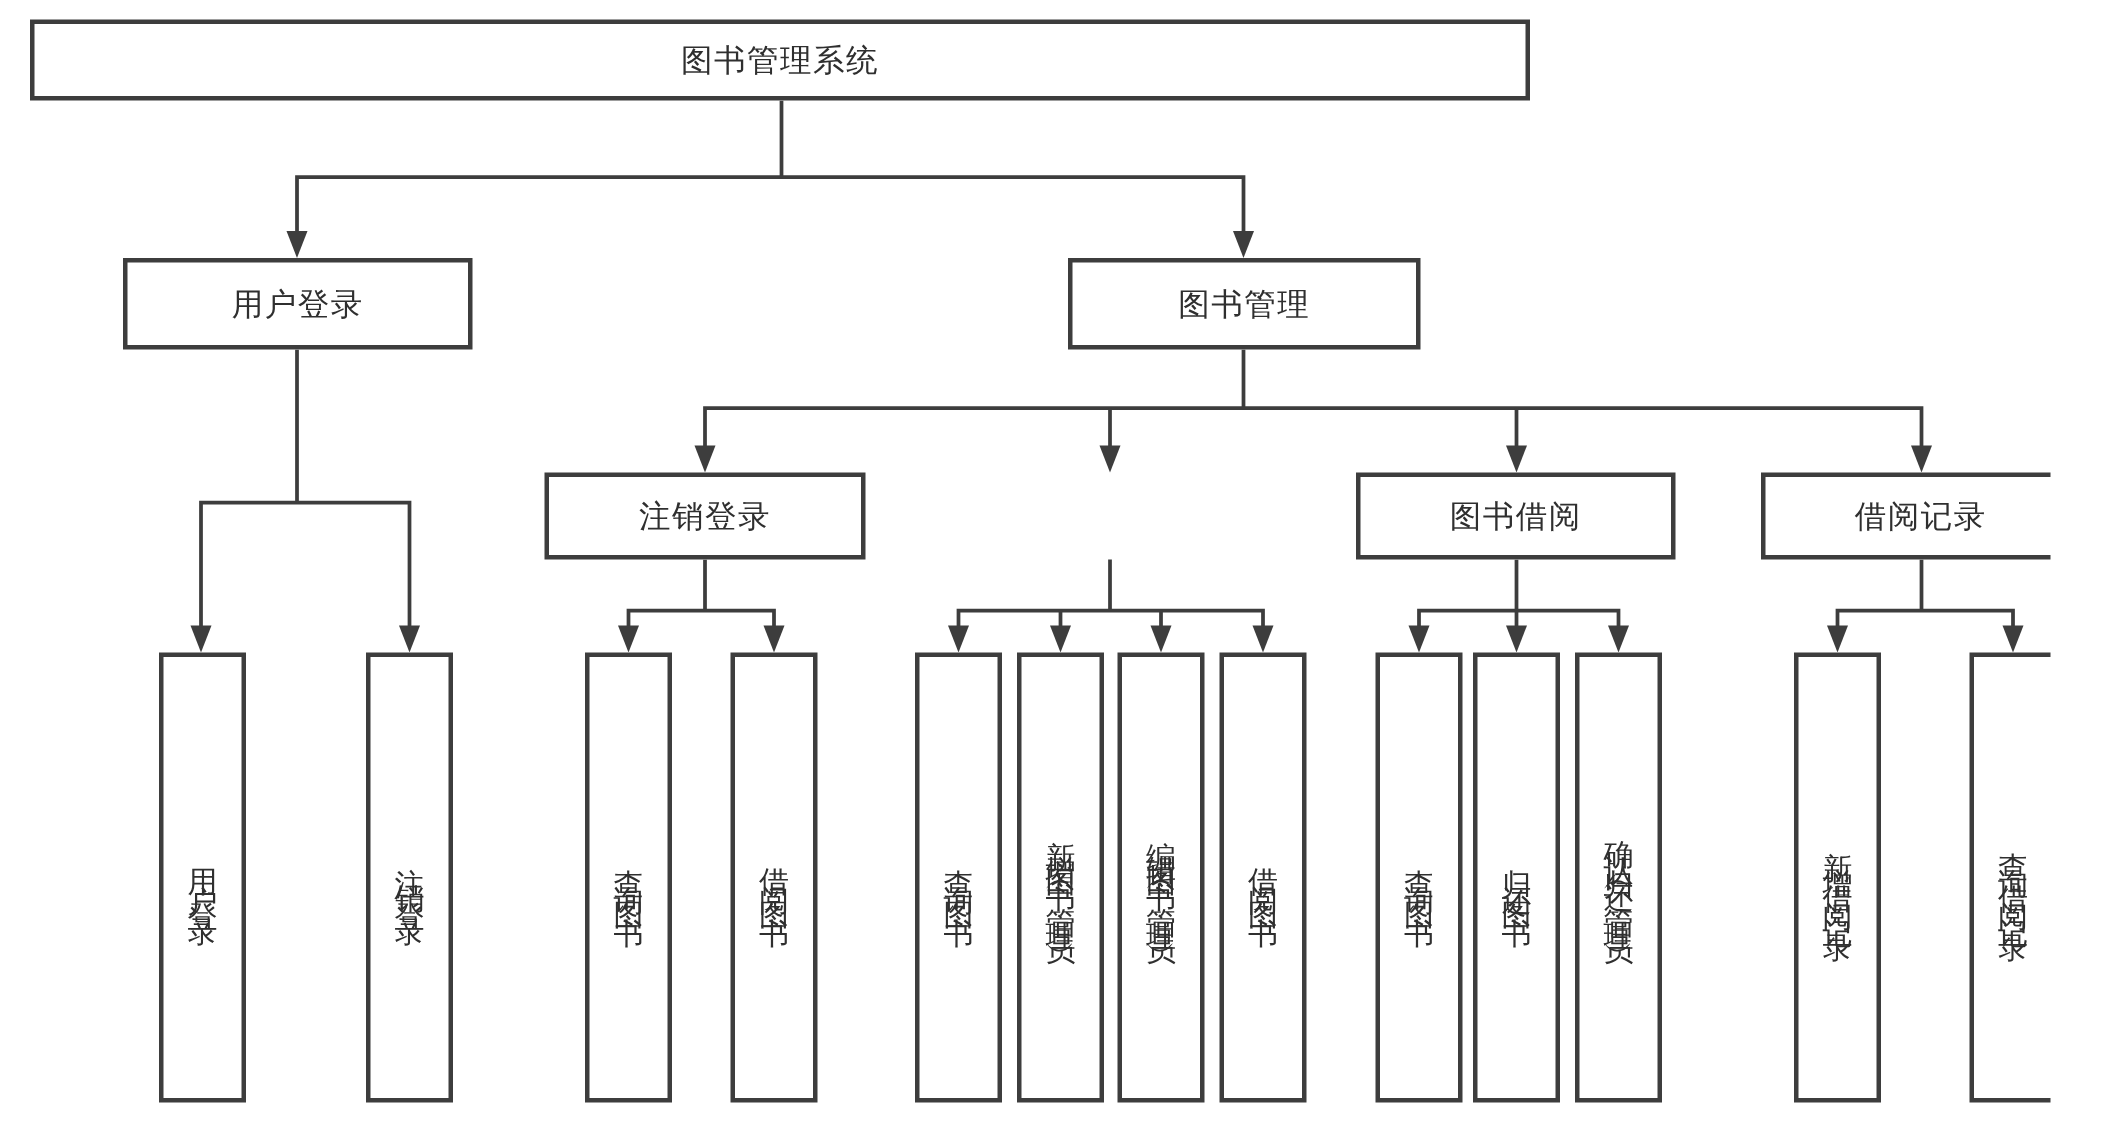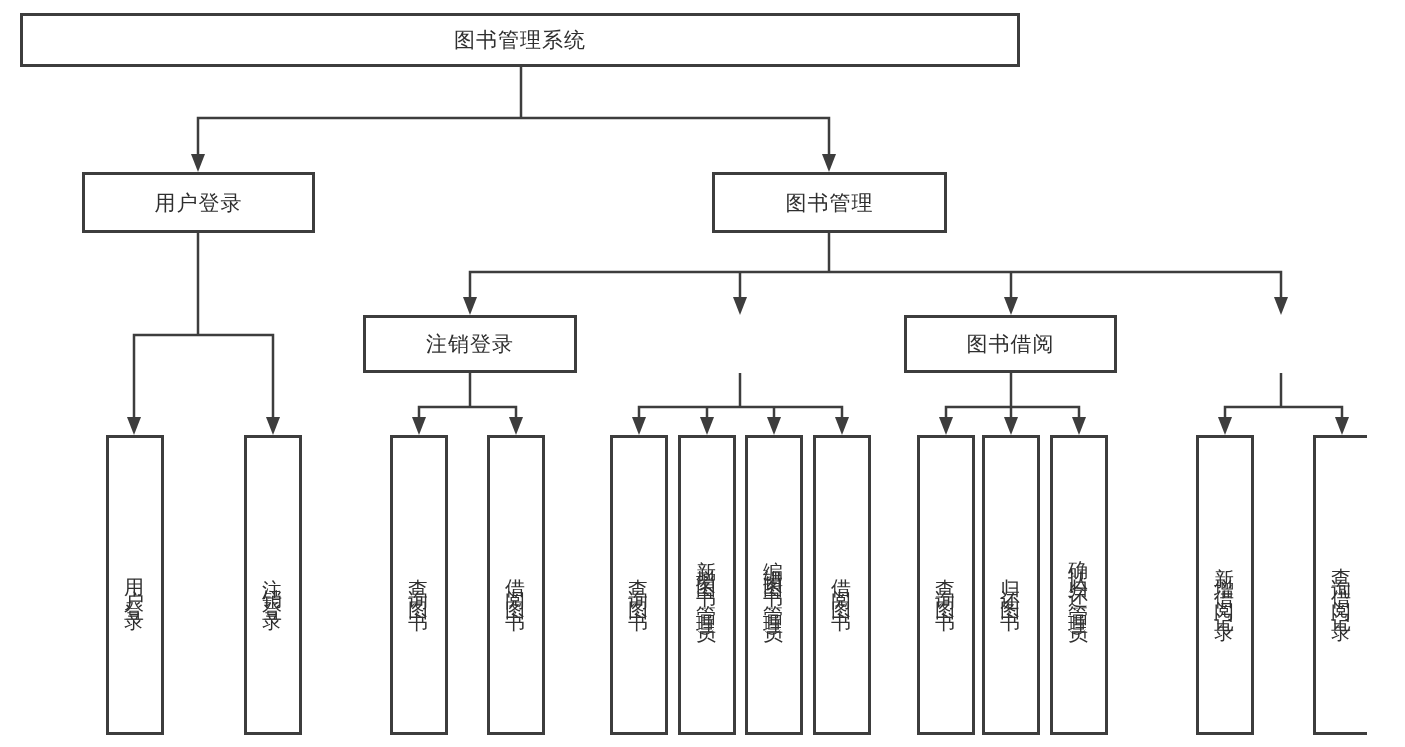--- a/index.html
+++ b/index.html
@@ -132,20 +132,21 @@
     <path class="arrow" d="M1335 417 L1349 417 L1342 435 Z"></path>
   </svg>
 
   <div class="node h-node" style="left:20px; top:13px; width:1000px; height:54px;">图书管理系统</div>
 
   <div class="node h-node" style="left:82px; top:172px; width:233px; height:61px;">用户登录</div>
   <div class="node h-node" style="left:712px; top:172px; width:235px; height:61px;">图书管理</div>
 
   <div class="node h-node" style="left:363px; top:315px; width:214px; height:58px;">注销登录</div>
   <div class="node h-node" style="left:904px; top:315px; width:213px; height:58px;">图书借阅</div>
+  <div class="node h-node" style="left:1174px; top:315px; width:213px; height:58px;">借阅记录</div>
 
   <div class="node v-node" style="left:106px;">用户登录</div>
   <div class="node v-node" style="left:244px;">注销登录</div>
 
   <div class="node v-node" style="left:390px;">查询图书</div>
   <div class="node v-node" style="left:487px;">借阅图书</div>
 
   <div class="node v-node" style="left:610px;">查询图书</div>
   <div class="node v-node long" style="left:678px;">新增图书（管理员）</div>
   <div class="node v-node long" style="left:745px;">编辑图书（管理员）</div>

